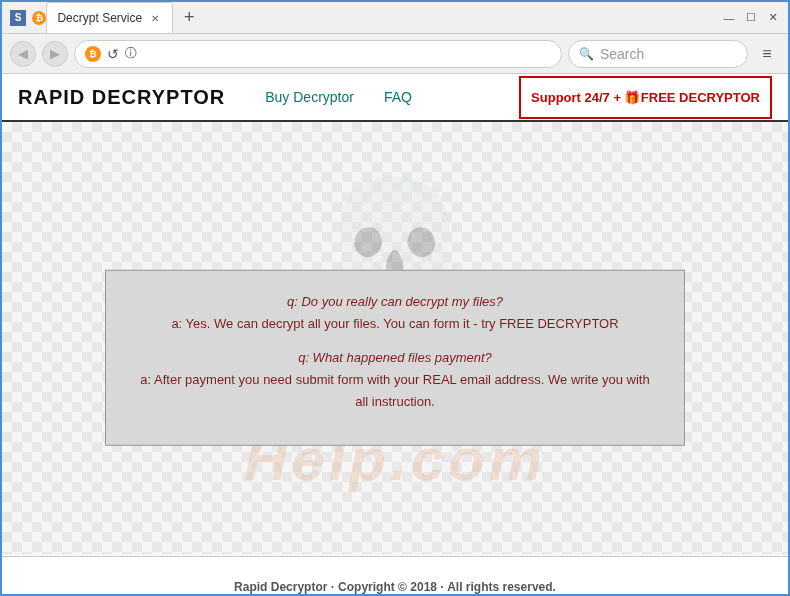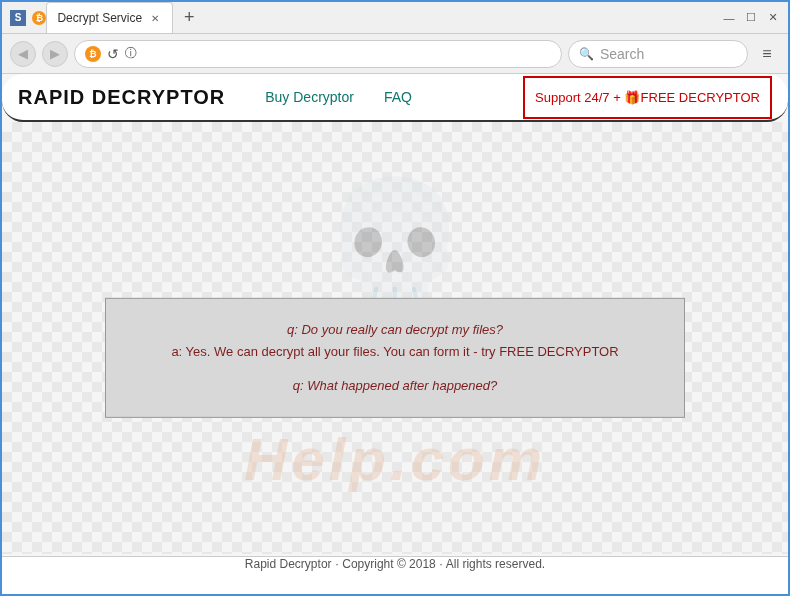--- a/index.html
+++ b/index.html
@@ -192,38 +192,37 @@
 
     
     .site-nav {
       height: 48px;
       background: #fff;
       border-bottom: 2px solid #333;
       display: flex;
       align-items: center;
       padding: 0 16px;
       gap: 30px;
-      border-radius: 21px;
     }
     .site-logo {
       font-size: 20px;
       font-weight: bold;
       color: #111;
       letter-spacing: 1px;
       margin-right: 10px;
     }
     .nav-link {
       font-size: 14px;
       color: #0f766e;
       text-decoration: none;
       cursor: pointer;
     }
     .nav-cta {
       font-size: 13px;
-      font-weight: normal;
+      font-weight: bold;
       color: #cc0000;
       border: 2px solid #cc0000;
       padding: 12px 10px;
       cursor: pointer;
       display: flex;
       align-items: center;
       gap: 4px;
       margin-left: auto;
     }
 
@@ -309,24 +308,25 @@
     
     .site-footer {
       position: absolute;
       bottom: 0;
       left: 0;
       right: 0;
       height: 38px;
       background: #fff;
       border-top: 1px solid #ccc;
       display: flex;
-      align-items: flex-start;
+      align-items: flex-end;
       justify-content: center;
       font-size: 12px;
       color: #555;
+      font-weight: bold;
     }
     .s-icon {
       width: 16px;
       height: 16px;
       background: #4a6fa5;
       color: white;
       font-size: 10px;
       font-weight: bold;
       display: flex;
       align-items: center;
@@ -388,21 +388,22 @@
         <div class="watermark-skull">💀</div>
         <div class="watermark-text-bottom">Help.com</div>
       </div>
 
       <div class="faq-box">
         <div>
           <div class="faq-q">q: Do you really can decrypt my files?</div>
           <div class="faq-a">a: Yes. We can decrypt all your files. You can form it - try FREE DECRYPTOR</div>
         </div>
         <div>
-          <div class="faq-q">q: What happened after happened?</div>
+          <div class="faq-q">q: What happened files payment?</div>
+          <div class="faq-a">a: After payment you need submit form with your REAL email address. We write you with all instruction.</div>
         </div>
       </div>
 
       <div class="site-footer">
         <span>Rapid Decryptor · Copyright © 2018 · All rights reserved.</span>
       </div>
 
     </div>
   </div>
 </div>

